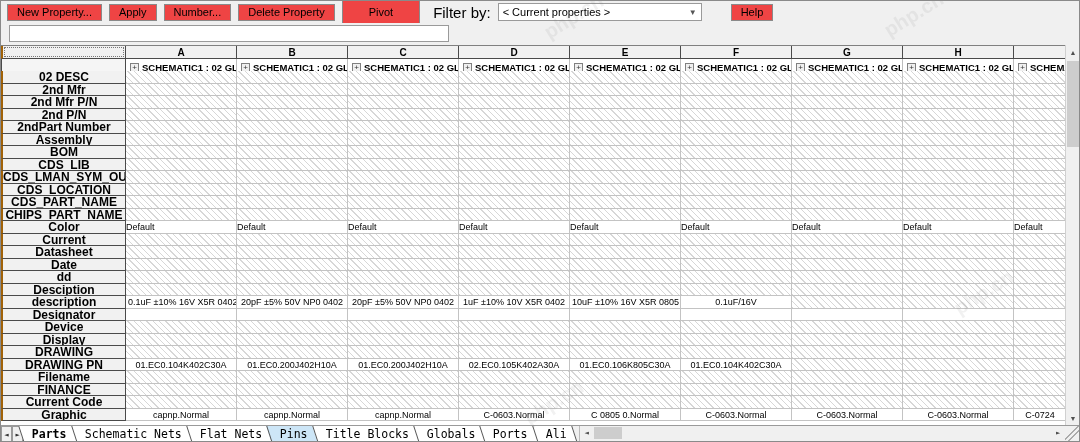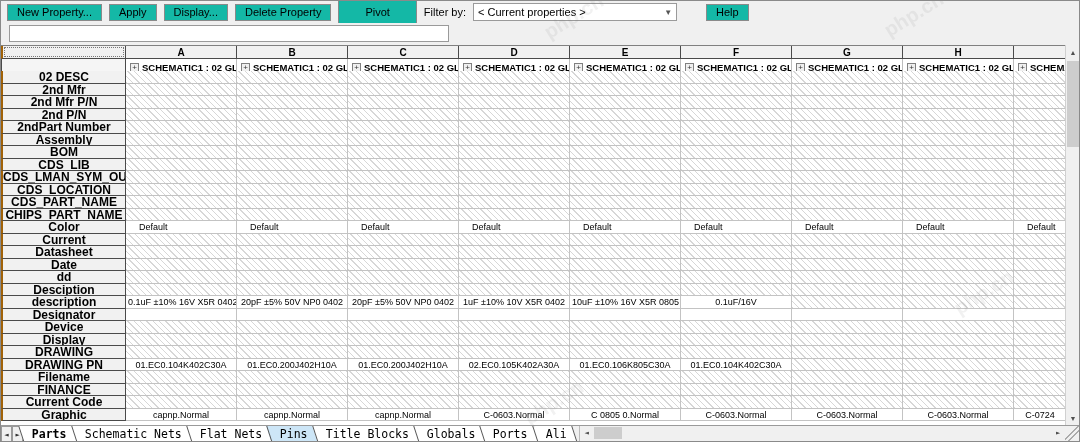--- a/index.html
+++ b/index.html
@@ -2,24 +2,24 @@
 <html><head>
 <meta charset="utf-8">
 <style>
   * { box-sizing: border-box; margin: 0; padding: 0; }
   html,body { width:1080px; height:442px; overflow:hidden; }
   body { font-family:"Liberation Sans", sans-serif; background:#e8e8e8; position:relative; }
   #window { position:absolute; inset:0; border:1px solid #8a8a8a; background:#f0f0f0; overflow:hidden; }
 
   
   #toolbar { position:absolute; left:0; top:0; width:100%; height:22px; background:#f0f0f0; display:flex; align-items:center; gap:7px; padding-left:6px; }
-  .tb-btn { height:17px; background:#14b8a6; border:1px solid #8a8a8a; font-size:11px; color:#000;
+  .tb-btn { height:17px; background:#ef4444; border:1px solid #8a8a8a; font-size:11px; color:#000;
             display:inline-flex; align-items:center; justify-content:center; padding:0 9px; font-family:"Liberation Sans",sans-serif; }
   .tb-btn:nth-child(5) { padding:16px 26px; }
-  #filter-label { font-size:11px; margin-left:0; }
+  #filter-label { font-size:15px; margin-left:6px; }
   #filter-combo { width:204px; height:18px; border:1px solid #9a9a9a; background:#fff; font-size:11px;
                   display:flex; align-items:center; justify-content:space-between; padding:0 4px; }
   #filter-combo .arrow { color:#555; font-size:8px; }
   #help-btn { margin-left:22px; }
   #editrow { position:absolute; left:0; top:22px; width:100%; height:22px; background:#f0f0f0; }
   #edit-input { position:absolute; left:8px; top:2px; width:440px; height:17px; border:1px solid #9a9a9a; background:#fff; font-size:11px; padding:0 3px; }
 
   
   #gridwrap { position:absolute; left:0; top:44px; width:1066px; height:380px; background:#fff; overflow:hidden; border-top:1px solid #808080; }
   #grid { display:grid; grid-template-columns:125px repeat(8,111px) 1fr; grid-auto-rows:12.5px; width:1066px; }
@@ -30,21 +30,21 @@
   .corner::after { content:""; position:absolute; inset:1px; border:1px dotted #777; }
   .grouprow { height:19px; background:#fff; border-right:1px solid #bdbdbd; border-bottom:1px solid #9a9a9a;
               display:flex; align-items:center; overflow:hidden; white-space:nowrap; }
   .grouprow .plus { flex:0 0 9px; width:9px; height:9px; margin:0 3px 0 4px; border:1px solid #808080; background:#f0f0f0;
                     font-size:8px; line-height:7px; text-align:center; color:#333; }
   .grouprow .gtxt { font-size:9.5px; font-weight:bold; margin:0 auto; overflow:hidden; }
   .groupblank { height:19px; background:#f5f5f5; border-right:1px solid #4a4a4a; border-bottom:1px solid #4a4a4a; border-left:1px solid #4a4a4a; }
   .cell { border-right:1px solid #c3c3c3; border-bottom:1px solid #c3c3c3; font-size:9px; line-height:12px;
           overflow:hidden; white-space:nowrap; background:#fff; color:#000; padding:0 2px; }
   .cell.center { text-align:center; }
-  .cell.left { text-align:left; padding-left:13px; }
+  .cell.left { text-align:left; padding-left:0; }
   .cell.hatch { background-image:repeating-linear-gradient(45deg, rgba(150,150,150,.38) 0 1px, transparent 1px 4.5px); }
   .cell.plain { background:#fff; }
 
   
   #vscroll { position:absolute; right:0; top:44px; width:14px; height:380px; background:#f0f0f0; border-left:1px solid #d0d0d0; }
   .sb-arrow { width:14px; height:14px; display:flex; align-items:center; justify-content:center; font-size:7px; color:#505050; background:#f0f0f0; }
   #vthumb { position:absolute; left:1px; top:16px; width:12px; height:86px; background:#cdcdcd; }
   #vscroll .down { position:absolute; bottom:0; }
 
   
@@ -71,21 +71,21 @@
 </style>
 </head>
 <body>
 
 <div id="window">
 
   <div id="toolbar">
 
     <button class="tb-btn">New Property...</button>
       <button class="tb-btn">Apply</button>
-      <button class="tb-btn">Display...</button>
+      <button class="tb-btn">Number...</button>
       <button class="tb-btn">Delete Property</button>
       <button class="tb-btn">Pivot</button>
       <span id="filter-label">Filter by:</span>
     <div id="filter-combo">
       <span>&lt; Current properties &gt;</span>
       <span class="arrow">▼</span>
     </div>
     <button class="tb-btn" id="help-btn">Help</button>
   </div>
 

